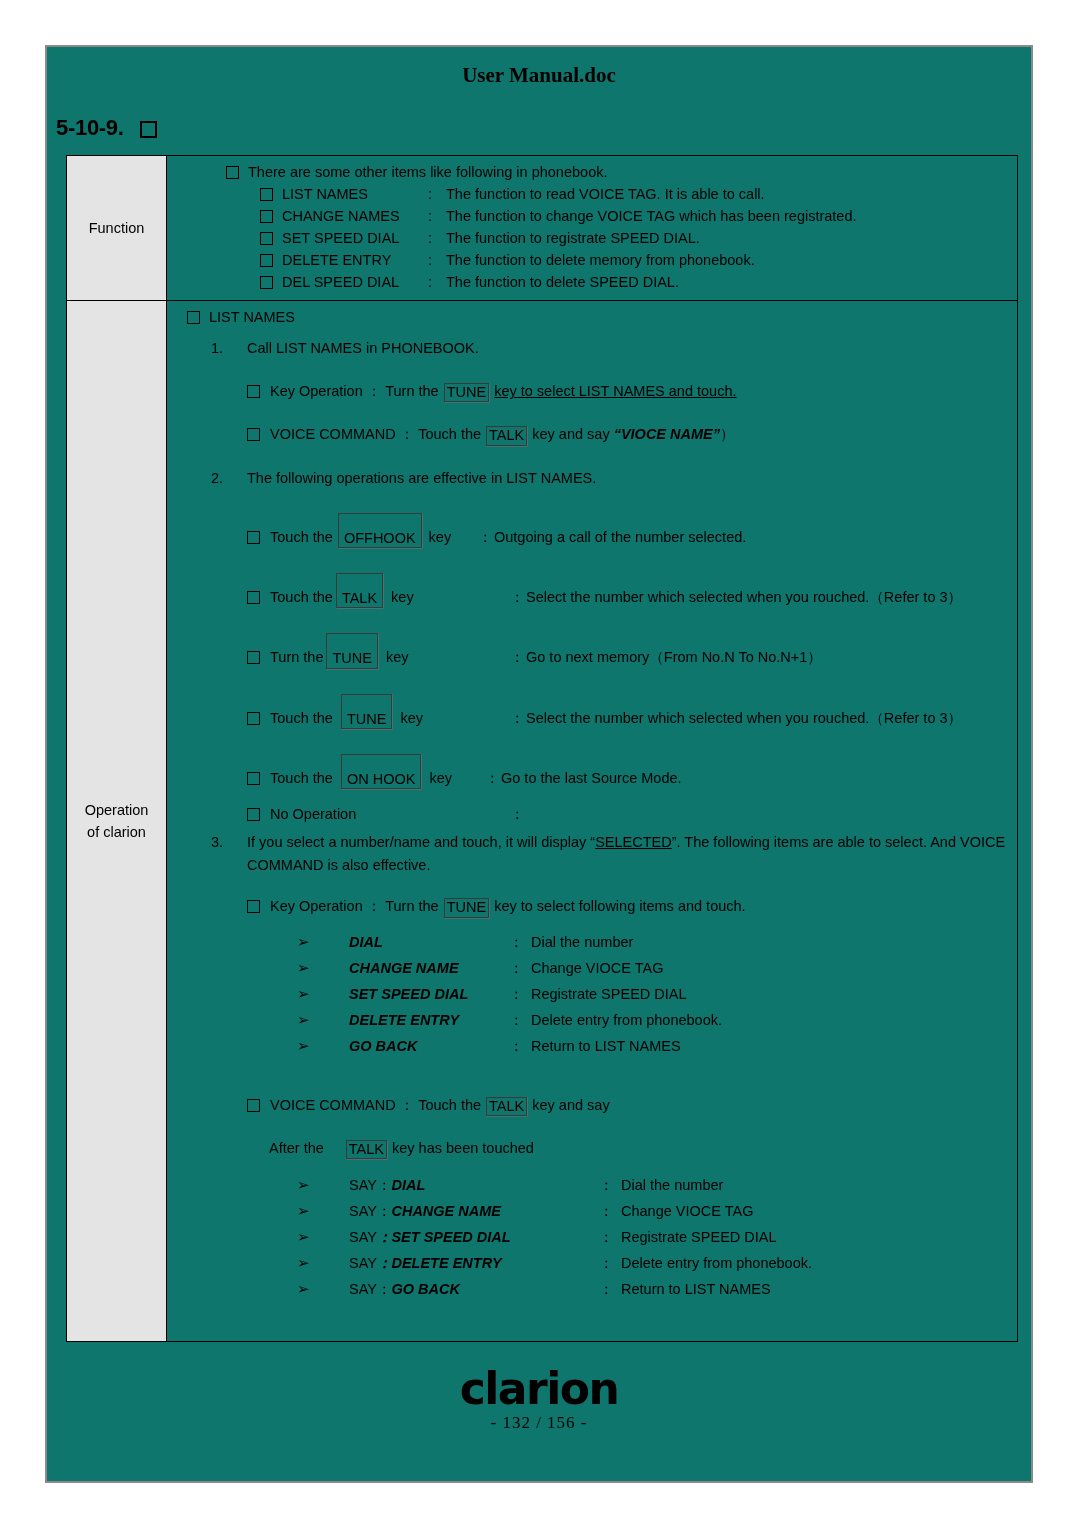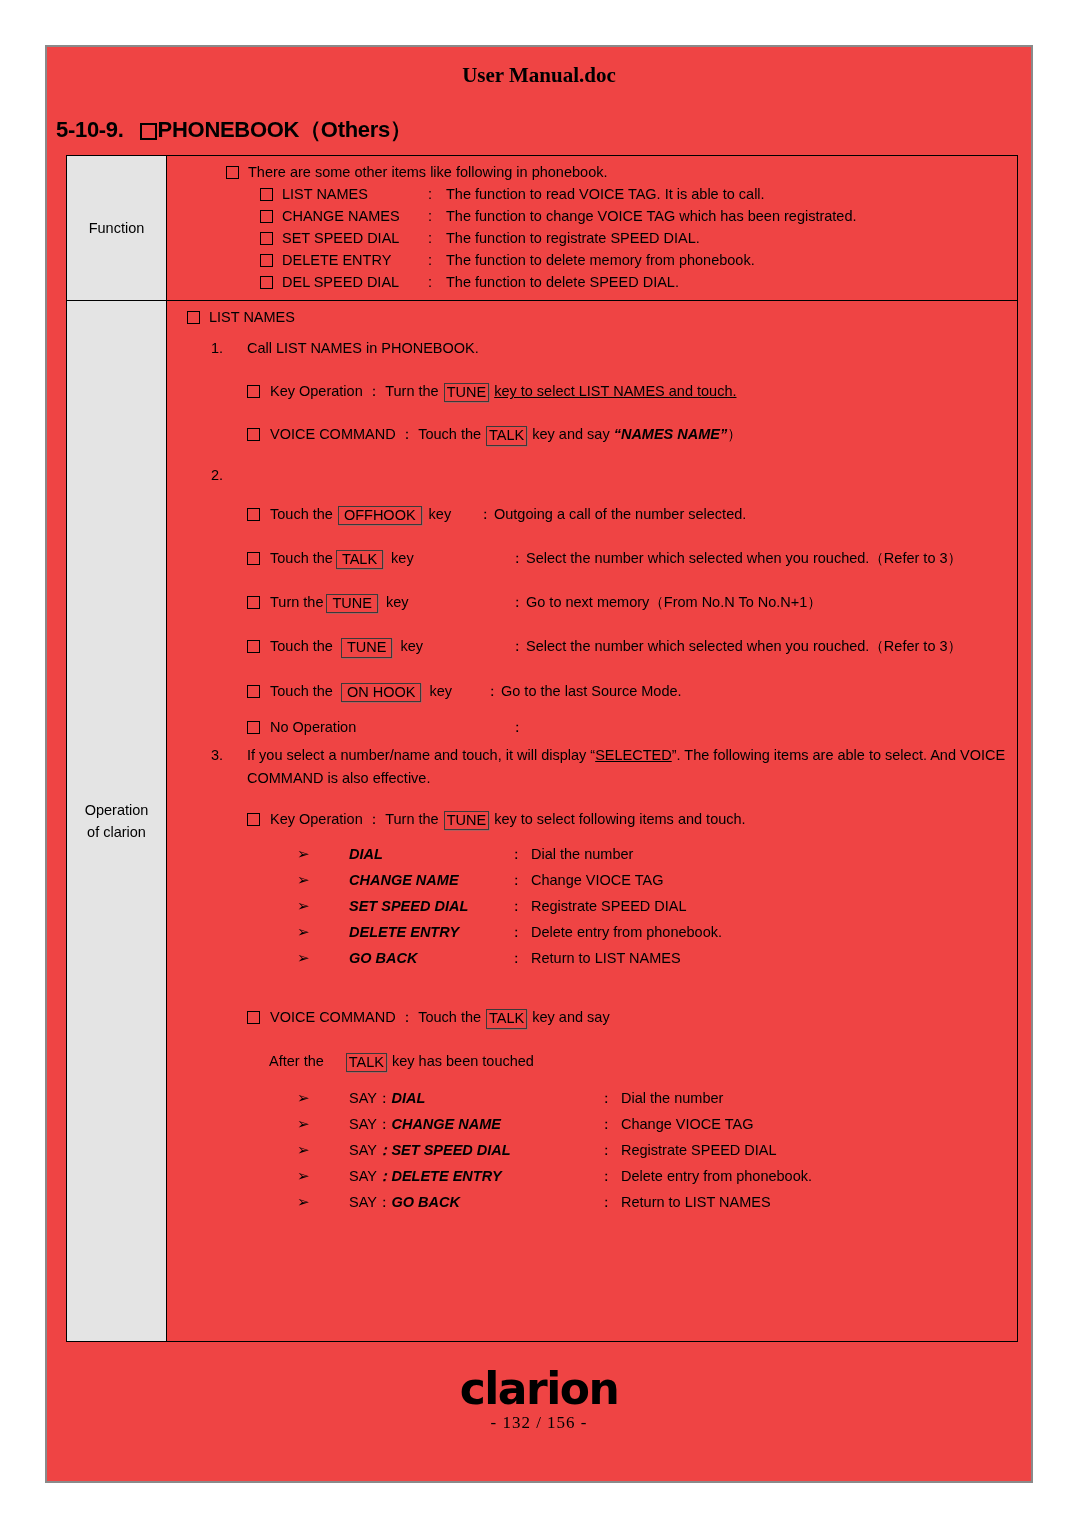--- a/index.html
+++ b/index.html
@@ -18,21 +18,21 @@
 
   
   #page-frame {
     position: absolute;
     left: 45px;
     top: 45px;
     width: 988px;
     height: 1438px;
     border: 2px solid #8a8a8a;
     box-sizing: border-box;
-    background: #ef4444;
+    background: #0f766e;
   }
   #page-inner {
     position: absolute;
     left: 0; top: 0;
     width: 100%;
     height: 100%;
   }
 
   
   #doc-title {
@@ -132,21 +132,21 @@
     display: inline-block;
     border: 1.5px solid #3a3a3a;
     box-shadow: 0.5px 0.5px 0 #777;
     padding: 0px 2px 1px 2px;
     line-height: 1.12;
     font-size: 14.5px;
     box-sizing: border-box;
     position: relative;
     top: 1px;
   }
-  .keybox.wide { padding: 0px 5px 1px 5px; }
+  .keybox.wide { padding: 16px 5px 1px 5px; }
 
   .ital {
     font-style: italic;
     font-weight: bold;
   }
   .ul { text-decoration: underline; }
 
   
   #func-intro { margin-left: 14px; }
   #func-intro .cbox { margin-right: 9px; }
@@ -239,21 +239,20 @@
 <body>
 
 <div id="page-frame">
   <div id="page-inner">
 
     <div id="doc-title">User Manual.doc</div>
 
     <div id="section-heading">
       <span class="sec-num">5-10-9.</span>
       <span class="cbox-lg"></span>
-      <span>PHONEBOOK（Others）</span>
     </div>
 
     <div id="main-table">
 
       <div class="trow" id="row-function">
         <div class="label-cell">Function</div>
         <div class="content-cell">
 
           <div class="line" id="func-intro">
             <span class="cbox"></span>
@@ -322,26 +321,27 @@
             <span style="margin-left:5px;text-decoration:underline;">key to select LIST NAMES and touch.</span>
           </div>
 
           <div class="sub-line" style="margin-top:24px;">
             <span class="cbox"></span>
             <span>VOICE COMMAND</span>
             <span style="margin:0 4px;">：</span>
             <span style="margin-right:5px;">Touch the</span>
             <span class="keybox">TALK</span>
             <span style="margin-left:5px;margin-right:4px;">key and say</span>
-            <span class="ital">“NAMES NAME”</span>
+            <span class="ital">“VIOCE NAME”</span>
             <span>）</span>
           </div>
 
           <div class="num-line" style="margin-top:22px;">
             <span class="num">2.</span>
+            <span class="num-body">The following operations are effective in LIST NAMES.</span>
           </div>
 
           <div class="keyrow" style="margin-top:22px;">
             <span class="cbox"></span>
             <span class="kr-left" style="width:208px;flex:0 0 208px;">
               <span style="margin-right:5px;">Touch the</span>
               <span class="keybox wide">OFFHOOK</span>
               <span style="margin-left:7px;">key</span>
             </span>
             <span class="kr-colon">：</span>

